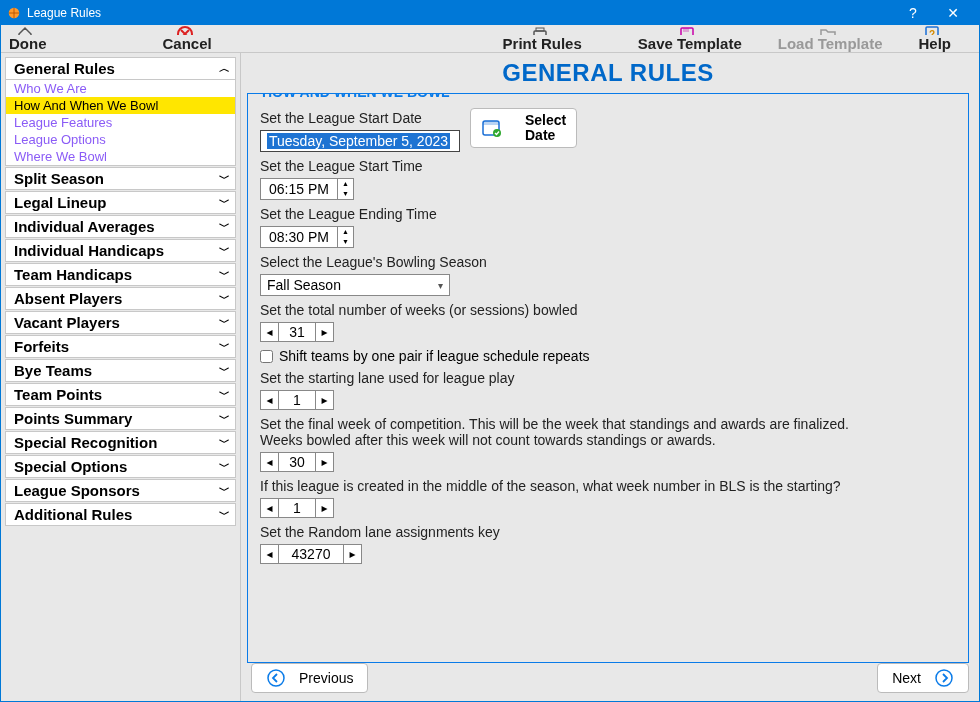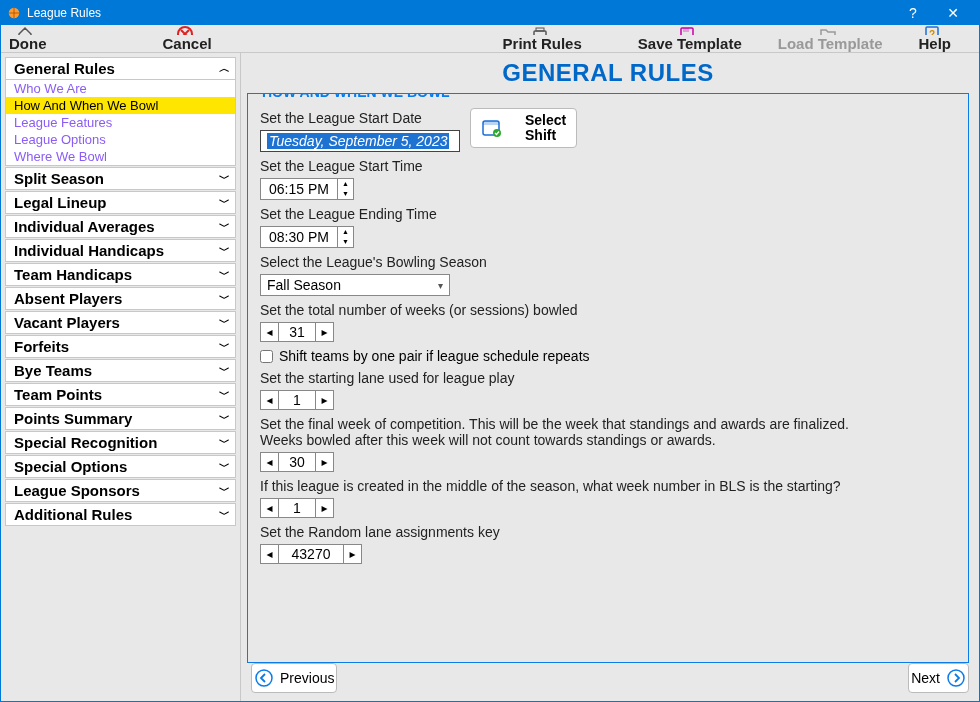--- a/index.html
+++ b/index.html
@@ -23,38 +23,38 @@
 .subitem { font-size: 13px; padding: 1px 8px 1px 8px; color: #8b5cf6; cursor: default; background: #fff; border-left:1px solid #c8c8c8; border-right:1px solid #c8c8c8;}
 .subitem.last{border-bottom:1px solid #c8c8c8;}
 .subitem.sel { background: #ffe600; color: #000; }
 
 .main { flex: 1; background: #e8e8e8; position: relative; padding: 6px 10px 44px 6px; overflow: hidden; }
 .page-title { color: #0068c9; font-size: 24px; font-weight: 700; text-align: center; letter-spacing: .5px; margin-bottom: 4px; }
 .groupbox { border: 1px solid #0a7be8; background: #e8e8e8; padding: 10px 12px 8px 12px; position: relative; margin-top: 6px; height: 570px; overflow: auto; }
 .group-legend { position: absolute; top: -10px; left: 10px; background: #e8e8e8; padding: 0 4px; color: #0a7be8; font-weight: 700; font-size: 14px; }
 .lbl { font-size: 14px; color: #222; margin: 6px 0 4px 0; }
 .inline-row { display: flex; gap: 10px; align-items: flex-start; }
-.date-input { display: inline-block; border: 1px solid #444; padding: 2px 6px; background: #fff; font-size: 14px; min-width: 200px; font-style: italic; }
+.date-input { display: inline-block; border: 1px solid #444; padding: 2px 6px; background: #fff; font-size: 14px; min-width: 200px; }
 .date-highlight { background: #1e73d2; color: #fff; padding: 0 2px; }
 .select-date-btn { border: 1px solid #bbb; border-radius: 4px; background: #fff; padding: 4px 10px; display: flex; align-items: center; gap: 22px; font-weight: 700; font-size: 14px; cursor: default; }
 .time-spin, .num-spin, .combo { display: inline-flex; align-items: center; border: 1px solid #888; background: #fff; font-size: 14px; }
 .time-spin .val { padding: 2px 8px; min-width: 64px; }
 .time-spin .spin { display: flex; flex-direction: column; border-left: 1px solid #888; }
 .time-spin .spin span { font-size: 7px; line-height: 8px; padding: 1px 4px; cursor: default; }
 .combo { padding: 2px 6px; min-width: 190px; justify-content: space-between; }
 .combo .caret { font-size: 10px; color: #555; margin-left: 10px; }
 .num-spin .btn { width: 18px; text-align: center; border-right: 1px solid #888; cursor: default; font-size: 12px; line-height: 18px; }
 .num-spin .btn:last-child { border-right: none; border-left: 1px solid #888; }
 .num-spin .val { min-width: 36px; text-align: center; padding: 0 4px; line-height: 18px; }
 .num-spin.wide .val { min-width: 64px; }
 .chk-row { display: flex; align-items: center; gap: 6px; margin: 6px 0; font-size: 14px; }
 .chk { width: 13px; height: 13px; }
 
 .footer-nav { position: absolute; left: 10px; right: 10px; bottom: 8px; display: flex; justify-content: space-between; }
-.nav-btn { border: 1px solid #bbb; border-radius: 4px; background: #fff; padding: 4px 2px; display: flex; align-items: center; gap: 6px; font-size: 14px; cursor: default; }
+.nav-btn { border: 1px solid #bbb; border-radius: 4px; background: #fff; padding: 4px 14px; display: flex; align-items: center; gap: 13px; font-size: 14px; cursor: default; }
 .nav-icon { width: 20px; height: 20px; }
 </style>
 </head>
 <body>
 
 <div class="titlebar">
   <span class="t-icon">
     <svg viewBox="0 0 16 16" width="14" height="14">
         <circle cx="8" cy="8" r="6" fill="#ff9a2e"></circle>
         <path d="M8 2v12M2 8h12" stroke="#b05000" stroke-width="1"></path>
@@ -200,21 +200,21 @@
         </div>
         <div class="select-date-btn" style="margin-top:4px">
           <svg width="22" height="22">
               <rect x="2" y="4" width="16" height="14" rx="2" fill="none" stroke="#1a6fd6" stroke-width="1.5"></rect>
               <rect x="2" y="4" width="16" height="4" fill="#1a6fd6" opacity=".3"></rect>
               <circle cx="16" cy="16" r="4" fill="#2fa82f"></circle>
               <path d="M14 16l1.5 1.5L18 14.5" stroke="#fff" stroke-width="1.3" fill="none"></path>
             </svg>
           <div style="line-height:15px">
             <div>Select</div>
-            <div>Shift</div>
+            <div>Date</div>
           </div>
         </div>
       </div>
 
       <div class="lbl">Set the League Start Time</div>
       <div class="time-spin">
         <span class="val">06:15 PM</span>
         <div class="spin">
             <span>▲</span>
             <span>▼</span>

